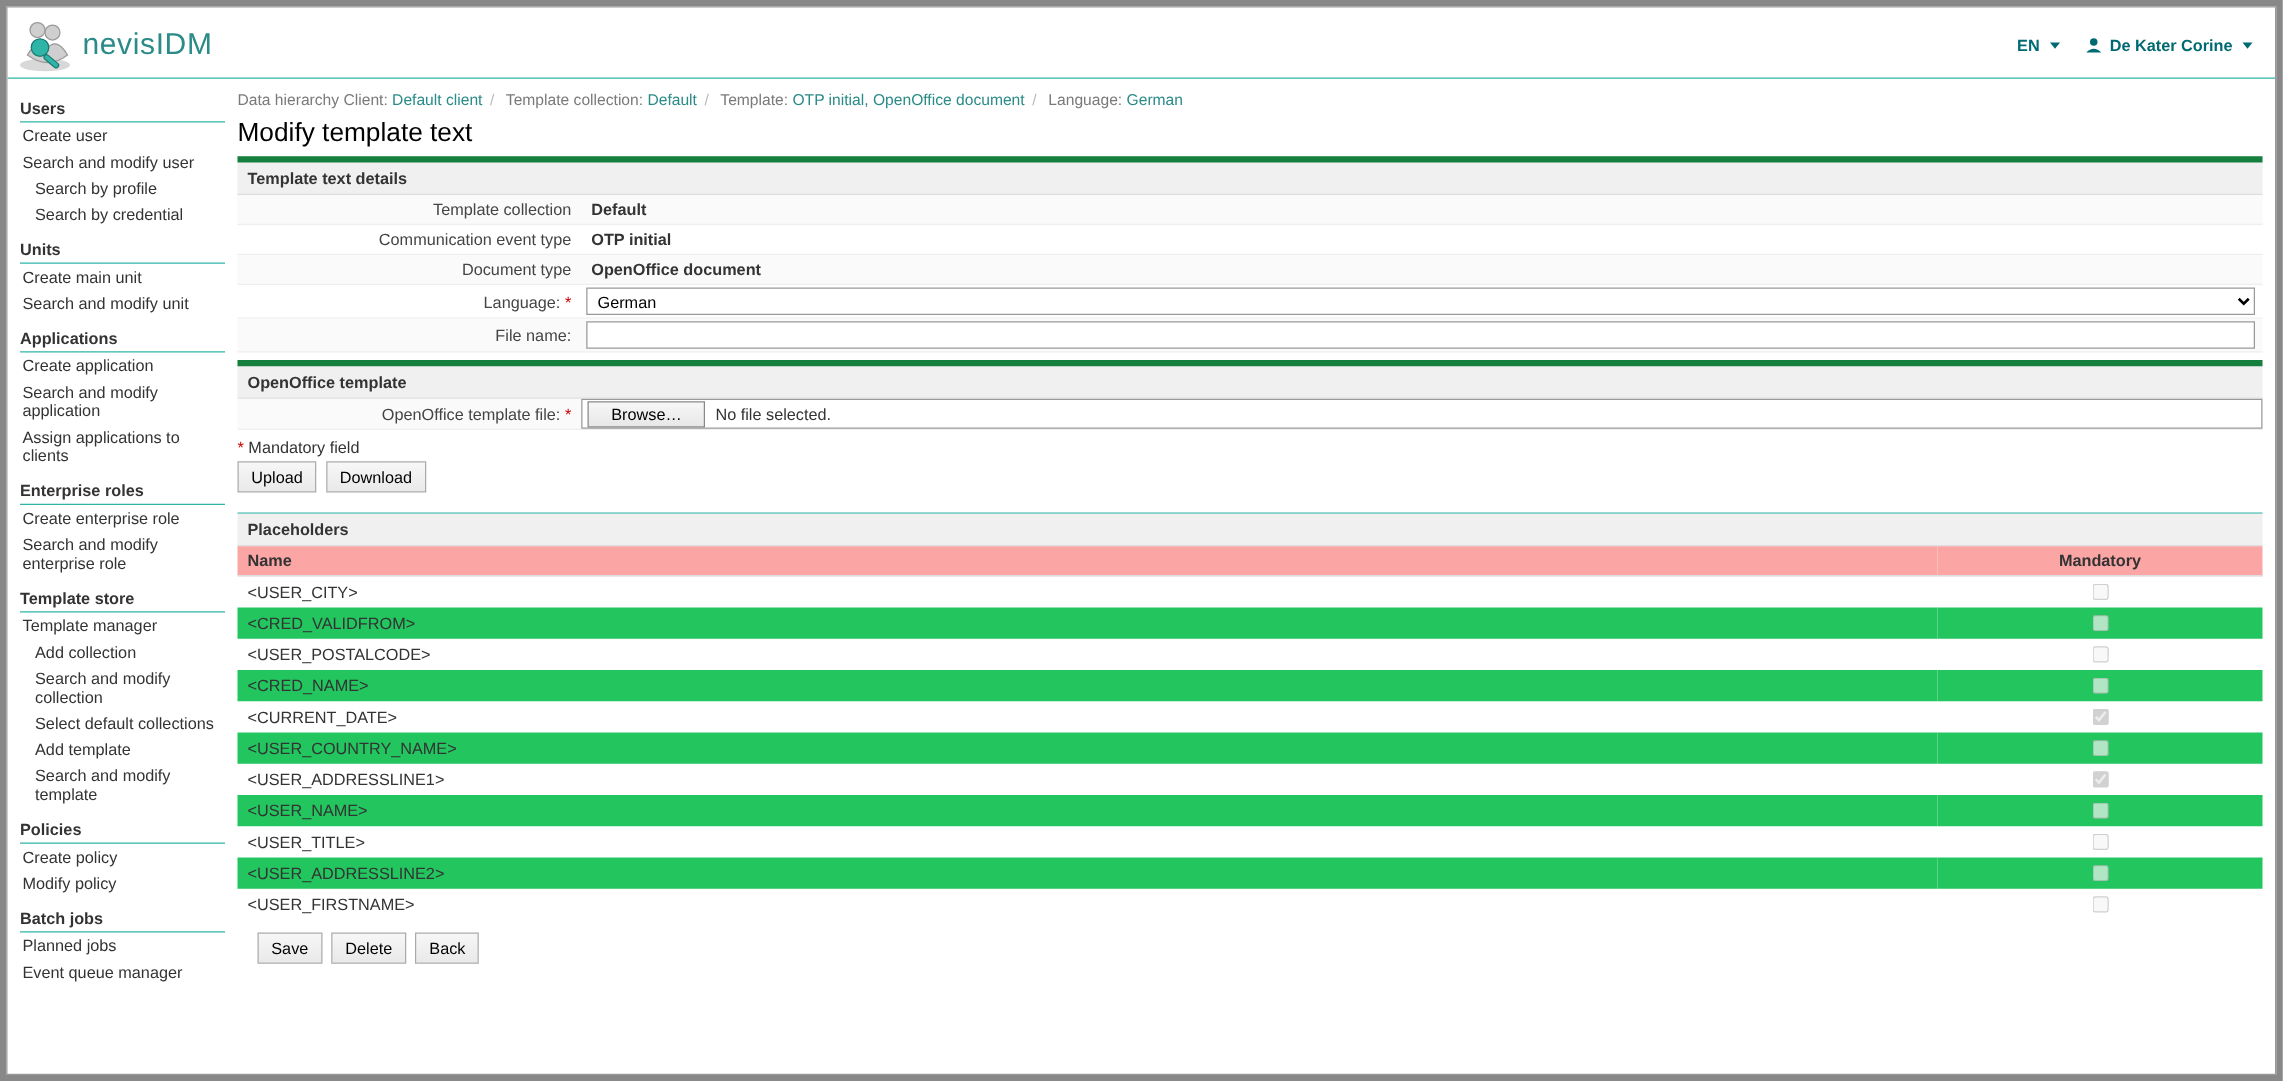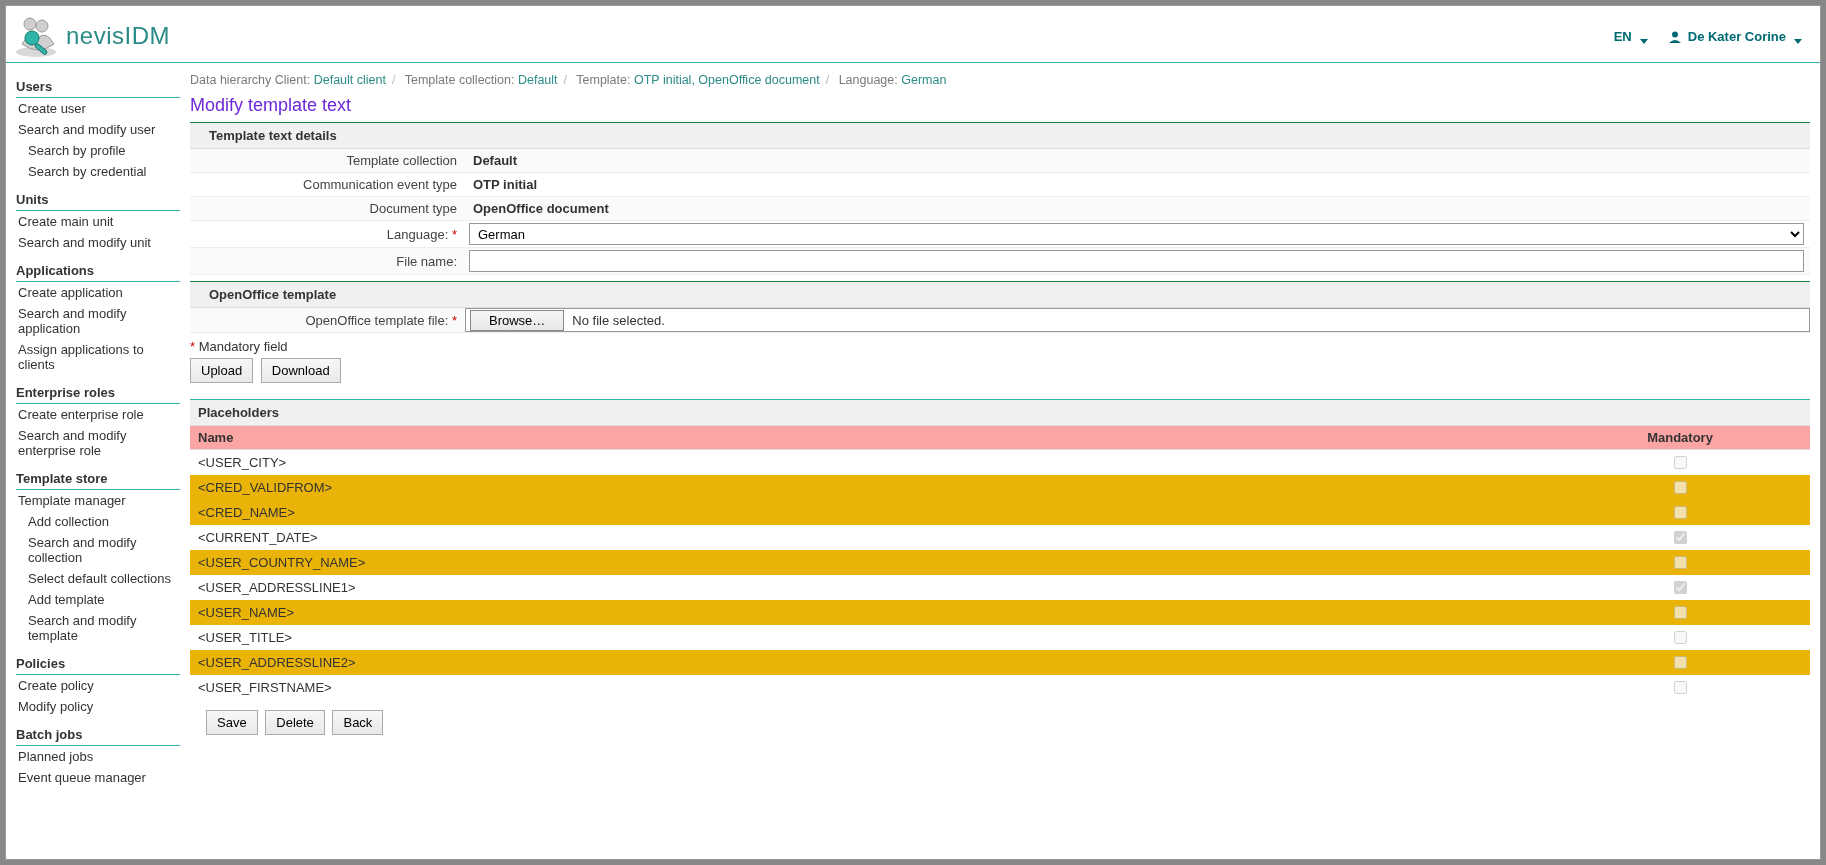--- a/index.html
+++ b/index.html
@@ -2,54 +2,54 @@
 <html><head>
 <meta charset="utf-8">
 <style>
   * { box-sizing: border-box; }
   html, body { margin:0; padding:0; font-family: "Segoe UI", Arial, sans-serif; font-size:13px; color:#333; background:#888; }
   .frame { background:#fff; margin:5px; border:1px solid #999; height:855px; overflow:auto; }
   .topbar { display:flex; align-items:center; justify-content:space-between; padding:8px 18px 4px 6px; border-bottom:1px solid #2fb5a8; }
   .brand { display:flex; align-items:center; gap:6px; }
   .brand-title { font-size:24px; color:#2a8b87; font-weight:400; letter-spacing:0.5px; }
   .top-right { display:flex; align-items:center; gap:20px; color:#006a72; font-weight:600; }
-  .top-right .item { display:flex; align-items:flex-end; gap:6px; cursor:pointer; }
+  .top-right .item { display:flex; align-items:center; gap:6px; cursor:pointer; }
   .caret { display:inline-block; width:0; height:0; border-left:4px solid transparent; border-right:4px solid transparent; border-top:5px solid #006a72; margin-left:2px; }
   .user-ico svg { display:block; }
   .layout { display:flex; }
   .sidebar { width:178px; padding:6px 4px 10px 10px; }
   .side-group-title { font-weight:700; font-size:13px; border-bottom:1px solid #2fb5a8; padding:4px 0 3px 0; margin-top:6px; }
   .side-link { padding:3px 0 3px 2px; cursor:pointer; }
   .side-link.sub { padding-left:12px; }
   .main { flex:1; padding:6px 10px 10px 6px; }
   .crumbs { color:#7a7a7a; font-size:12.5px; padding:4px 0 6px 0; }
   .crumbs a { color:#2a8b87; text-decoration:none; }
   .crumbs .sep { color:#bbb; padding:0 6px; }
-  h1.page-title { font-size:18px; font-weight:400; color:#6d28d9; margin:2px 0 6px 0; }
-  .section-head { background:#f0f0f0; border-top:1px solid #15803d; border-bottom:1px solid #ddd; padding:5px 19px; font-weight:700; }
+  h1.page-title { font-size:21px; font-weight:400; color:#000000; margin:2px 0 6px 0; }
+  .section-head { background:#f0f0f0; border-top:5px solid #15803d; border-bottom:1px solid #ddd; padding:5px 8px; font-weight:700; }
   .kv-row { display:flex; align-items:center; border-bottom:1px solid #eee; min-height:24px; }
   .kv-row:nth-child(even){ background:#fafafa; }
   .kv-label { width:275px; text-align:right; padding:4px 8px 4px 4px; color:#444; }
   .kv-value { flex:1; padding:4px 8px; font-weight:700; }
   .req { color:#c00; }
   .sel { width:100%; font-family:inherit; font-size:13px; border:1px solid #999; background:#fff; height:22px; padding:1px 4px; }
   .txt { width:100%; font-family:inherit; font-size:13px; border:1px solid #999; background:#fff; height:22px; padding:1px 4px; }
   .file-row { display:flex; align-items:center; gap:8px; flex:1; padding:3px 6px 3px 0; }
   .browse-btn { background:linear-gradient(#f7f7f7,#e7e7e7); border:1px solid #888; padding:2px 18px; font-family:inherit; font-size:13px; cursor:pointer; }
   .file-note { color:#333; }
   .mand-note { color:#333; padding:6px 0 4px 0; }
   .btn { background:linear-gradient(#f7f7f7,#e9e9e9); border:1px solid #aaa; padding:4px 10px; font-family:inherit; font-size:13px; cursor:pointer; margin-right:4px; }
   .spacer { height:16px; }
   .ph-section { border-top:1px solid #2fb5a8; }
   .ph-head { background:#f0f0f0; padding:5px 8px; font-weight:700; border-bottom:1px solid #ddd; }
   .ph-table { width:100%; border-collapse:collapse; }
   .ph-table th { text-align:left; background:#fca5a5; padding:4px 8px; font-weight:700; border-bottom:1px solid #ddd; }
   .ph-table th.mand, .ph-table td.mand { text-align:center; width:260px; }
   .ph-table td { padding:3px 8px; }
-  .ph-table tr.odd { background:#eab308; }
+  .ph-table tr.odd { background:#22c55e; }
   .bottom-actions { padding:10px 0 6px 16px; }
   .file-wrap { flex:1; border:1px solid #999; display:flex; align-items:center; padding:2px 4px; background:#fff; height:24px; }
   .logo-svg { width:48px; height:44px; }
 </style>
 </head>
 <body>
 
 <div class="frame">
 
   <div class="topbar">
@@ -185,20 +185,24 @@
           </thead>
           <tbody id="ph-body">
               <tr>
                 <td>&lt;USER_CITY&gt;</td>
                 <td class="mand"><input type="checkbox" disabled="" style=""></td>
               </tr>
               <tr class="odd">
                 <td>&lt;CRED_VALIDFROM&gt;</td>
                 <td class="mand"><input type="checkbox" disabled="" style=""></td>
               </tr>
+              <tr>
+                <td>&lt;USER_POSTALCODE&gt;</td>
+                <td class="mand"><input type="checkbox" disabled="" style=""></td>
+              </tr>
               <tr class="odd">
                 <td>&lt;CRED_NAME&gt;</td>
                 <td class="mand"><input type="checkbox" disabled="" style=""></td>
               </tr>
               <tr>
                 <td>&lt;CURRENT_DATE&gt;</td>
                 <td class="mand"><input type="checkbox" disabled="" checked="" style=""></td>
               </tr>
               <tr class="odd">
                 <td>&lt;USER_COUNTRY_NAME&gt;</td>

